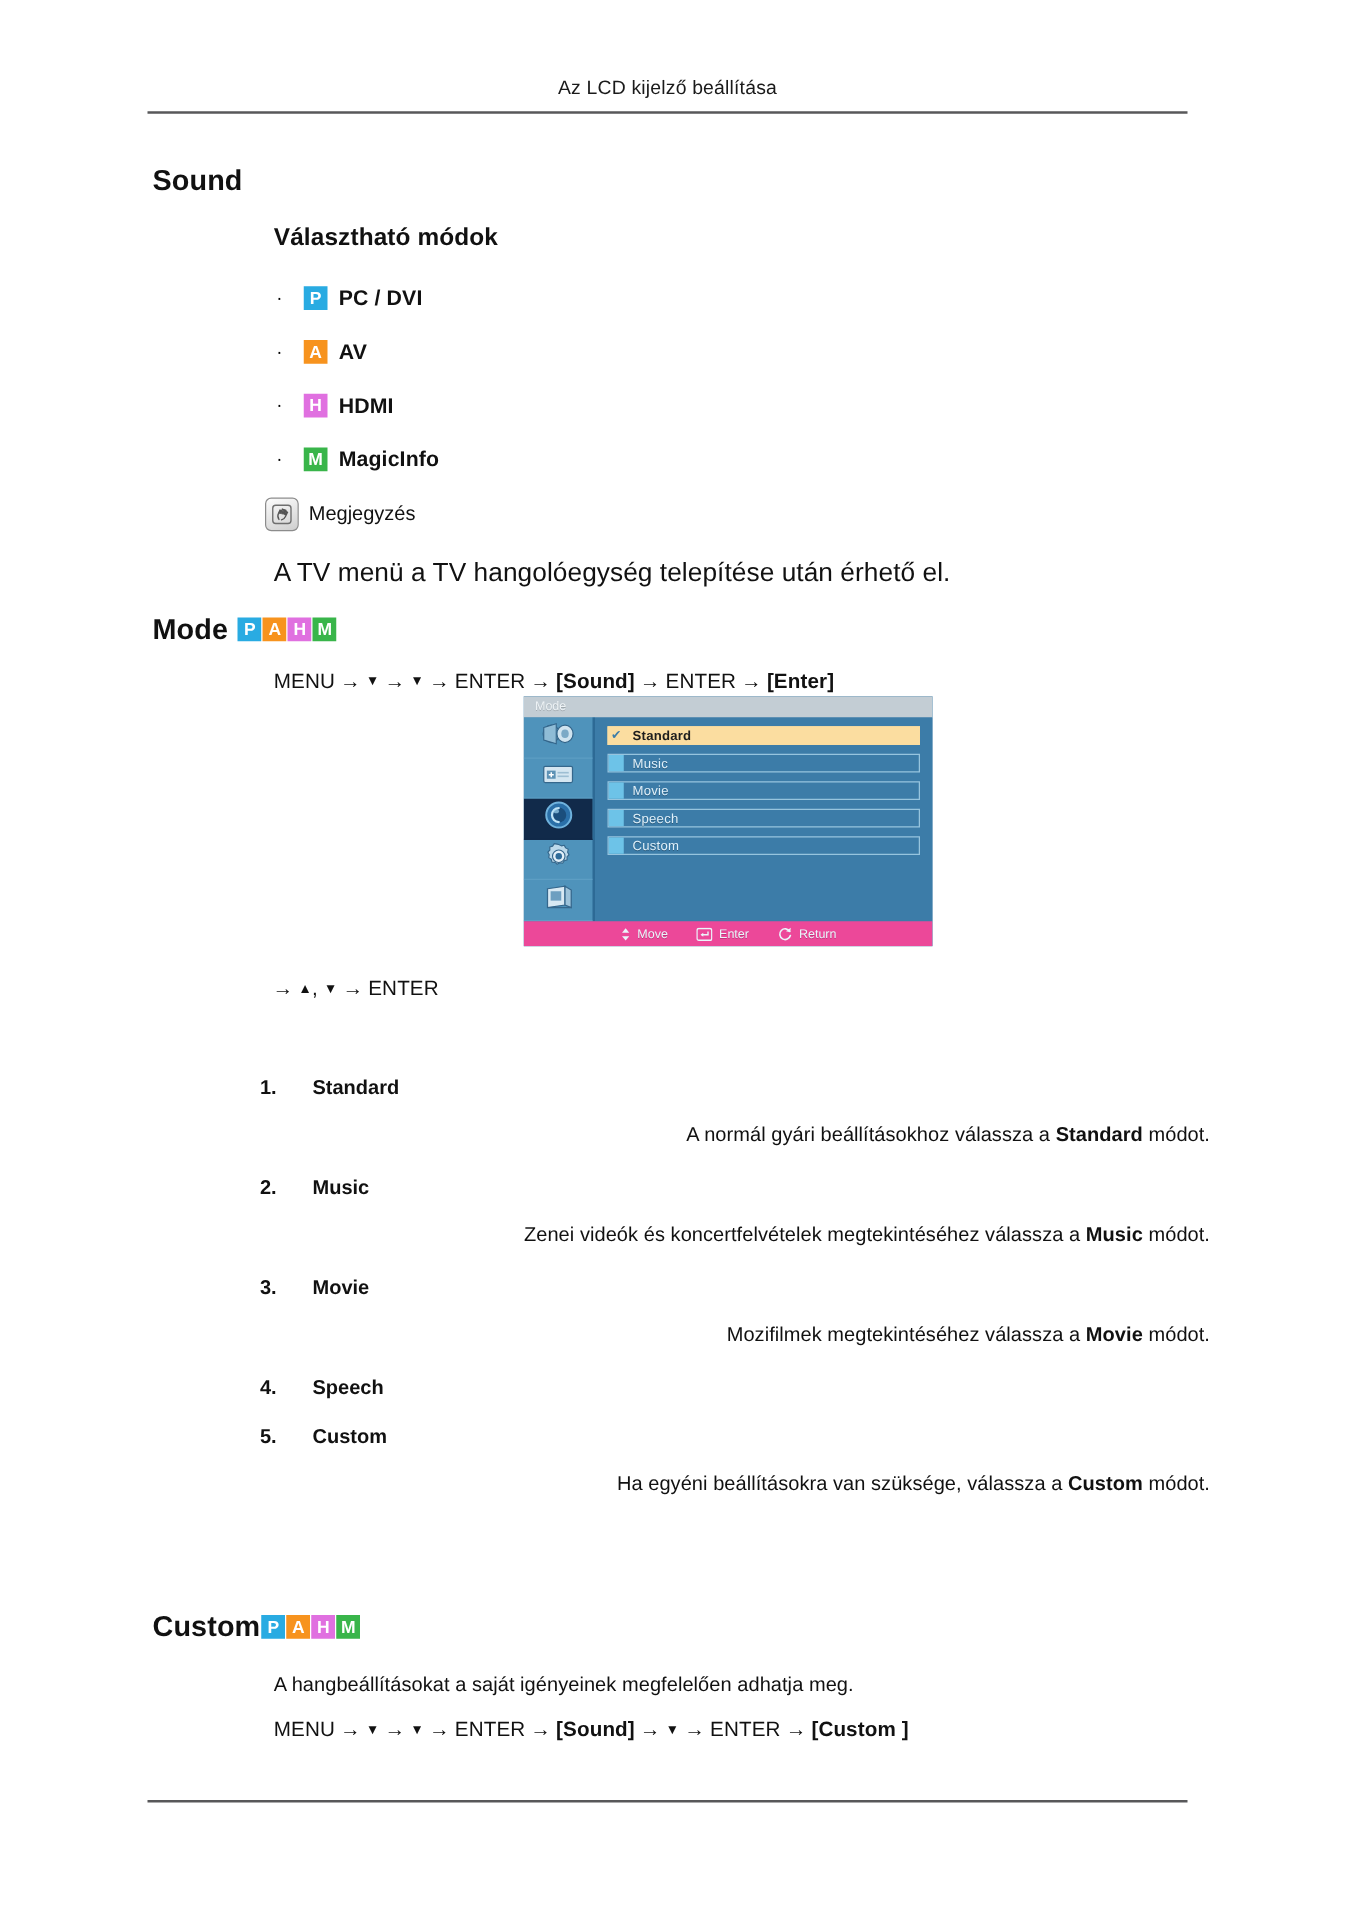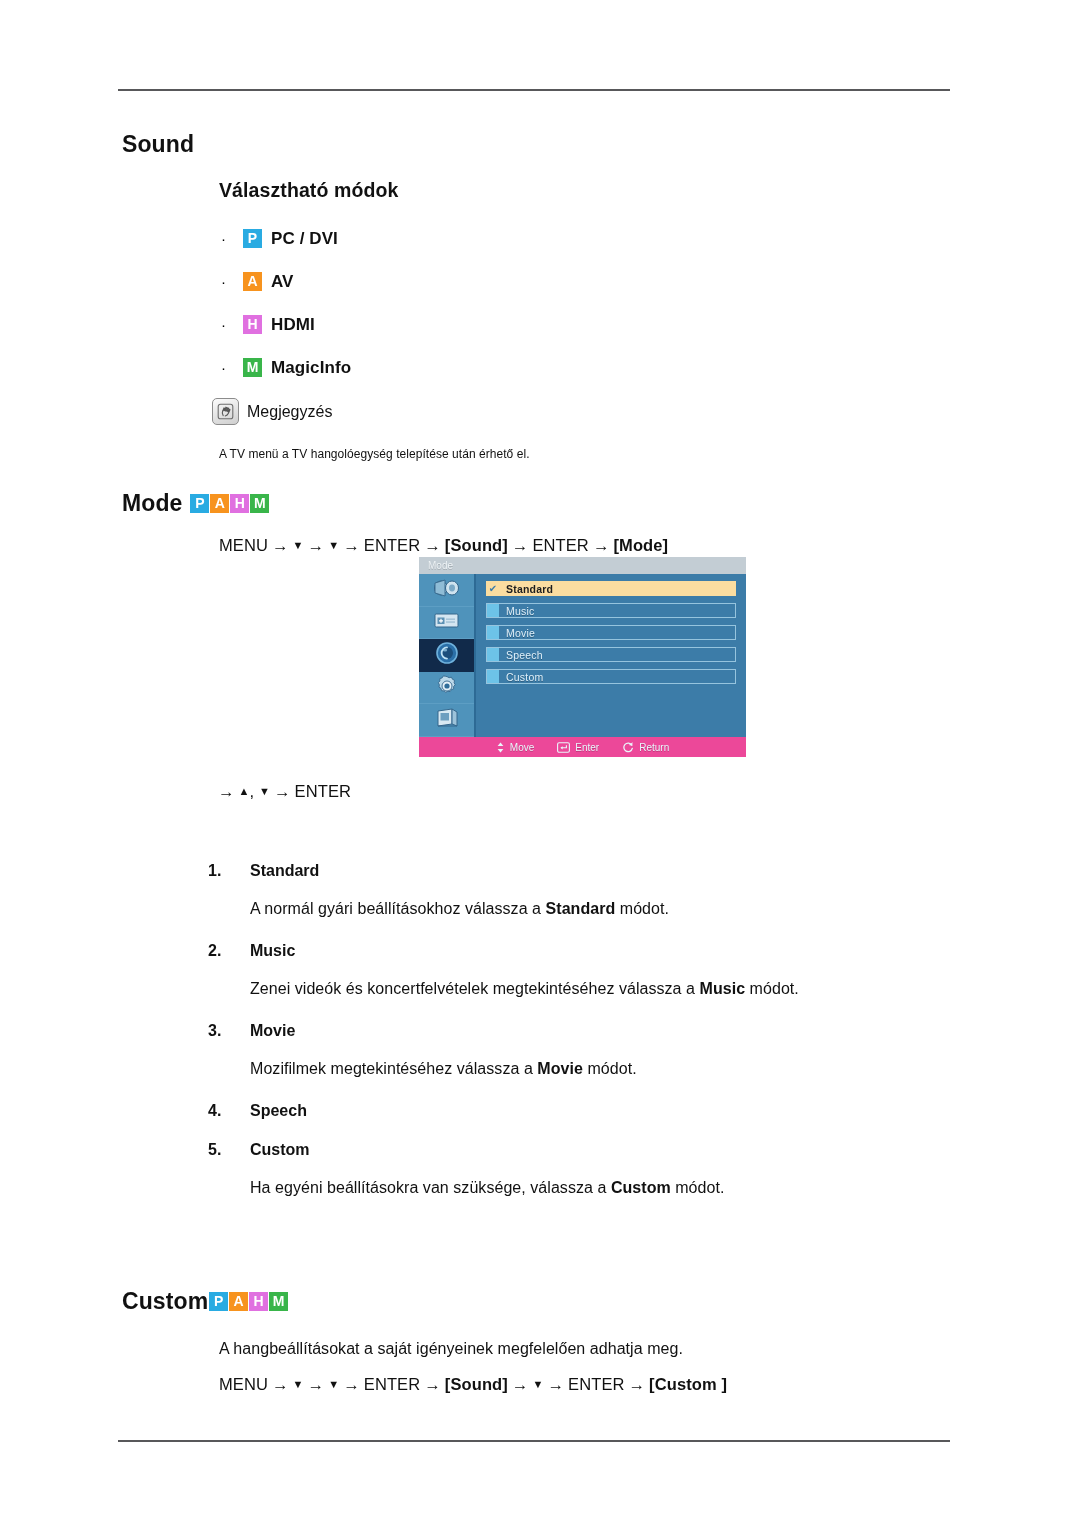--- a/index.html
+++ b/index.html
@@ -153,21 +153,21 @@
   }
   .note-label {
     font-size: 16px;
     font-weight: normal;
     color: #111111;
   }
   .note-text {
     position: absolute;
     left: 219px;
     top: 447px;
-    font-size: 12px;
+    font-size: 21px;
     color: #111111;
     letter-spacing: 0.05px;
   }
 
   
   .pathline {
     position: absolute;
     font-size: 16.5px;
     color: #111111;
     white-space: nowrap;
@@ -211,20 +211,21 @@
     width: 42px;
     flex: 0 0 42px;
   }
   .num-desc {
     margin: 16px 0 0 42px;
     font-size: 16px;
     font-weight: normal;
     color: #111111;
     line-height: 25px;
     letter-spacing: 0.05px;
+    text-align: right;
   }
   .num-desc b { font-weight: bold; }
   .num-block { margin-bottom: 21px; }
 
   
   .osd {
     position: absolute;
     left: 419px;
     top: 557px;
     width: 327px;
@@ -338,20 +339,21 @@
     font-size: 10px;
     color: #eaf5fb;
     text-shadow: 0 1px 0 rgba(0,0,0,.2);
   }
 </style>
 </head>
 <body>
 
 <div class="page">
 
+  <div class="header">Az LCD kijelző beállítása</div>
   <div class="header-rule"></div>
 
   <div class="h1 sound">Sound</div>
 
   <div class="h2">Választható módok</div>
 
   <div class="mode-list">
 
     <div class="mode-item">
       <span class="mode-bullet">·</span>
@@ -405,21 +407,21 @@
     <span>Mode</span>
     <span class="badge-row">
       <span class="badge p">P</span>
       <span class="badge a">A</span>
       <span class="badge h">H</span>
       <span class="badge m">M</span>
     </span>
   </div>
 
   <div class="pathline p-mode">
-    <span>MENU</span><span class="arrow">→</span><span class="dn">▼</span><span class="arrow">→</span><span class="dn">▼</span><span class="arrow">→</span><span>ENTER</span><span class="arrow">→</span><b>[Sound]</b><span class="arrow">→</span><span>ENTER</span><span class="arrow">→</span><b>[Mode]</b>
+    <span>MENU</span><span class="arrow">→</span><span class="dn">▼</span><span class="arrow">→</span><span class="dn">▼</span><span class="arrow">→</span><span>ENTER</span><span class="arrow">→</span><b>[Sound]</b><span class="arrow">→</span><span>ENTER</span><span class="arrow">→</span><b>[Enter]</b>
   </div>
 
   <div class="osd">
     <div class="osd-titlebar">
       <span class="osd-title">Mode</span>
     </div>
 
     <div class="osd-body">
 
       <div class="osd-sidebar">

